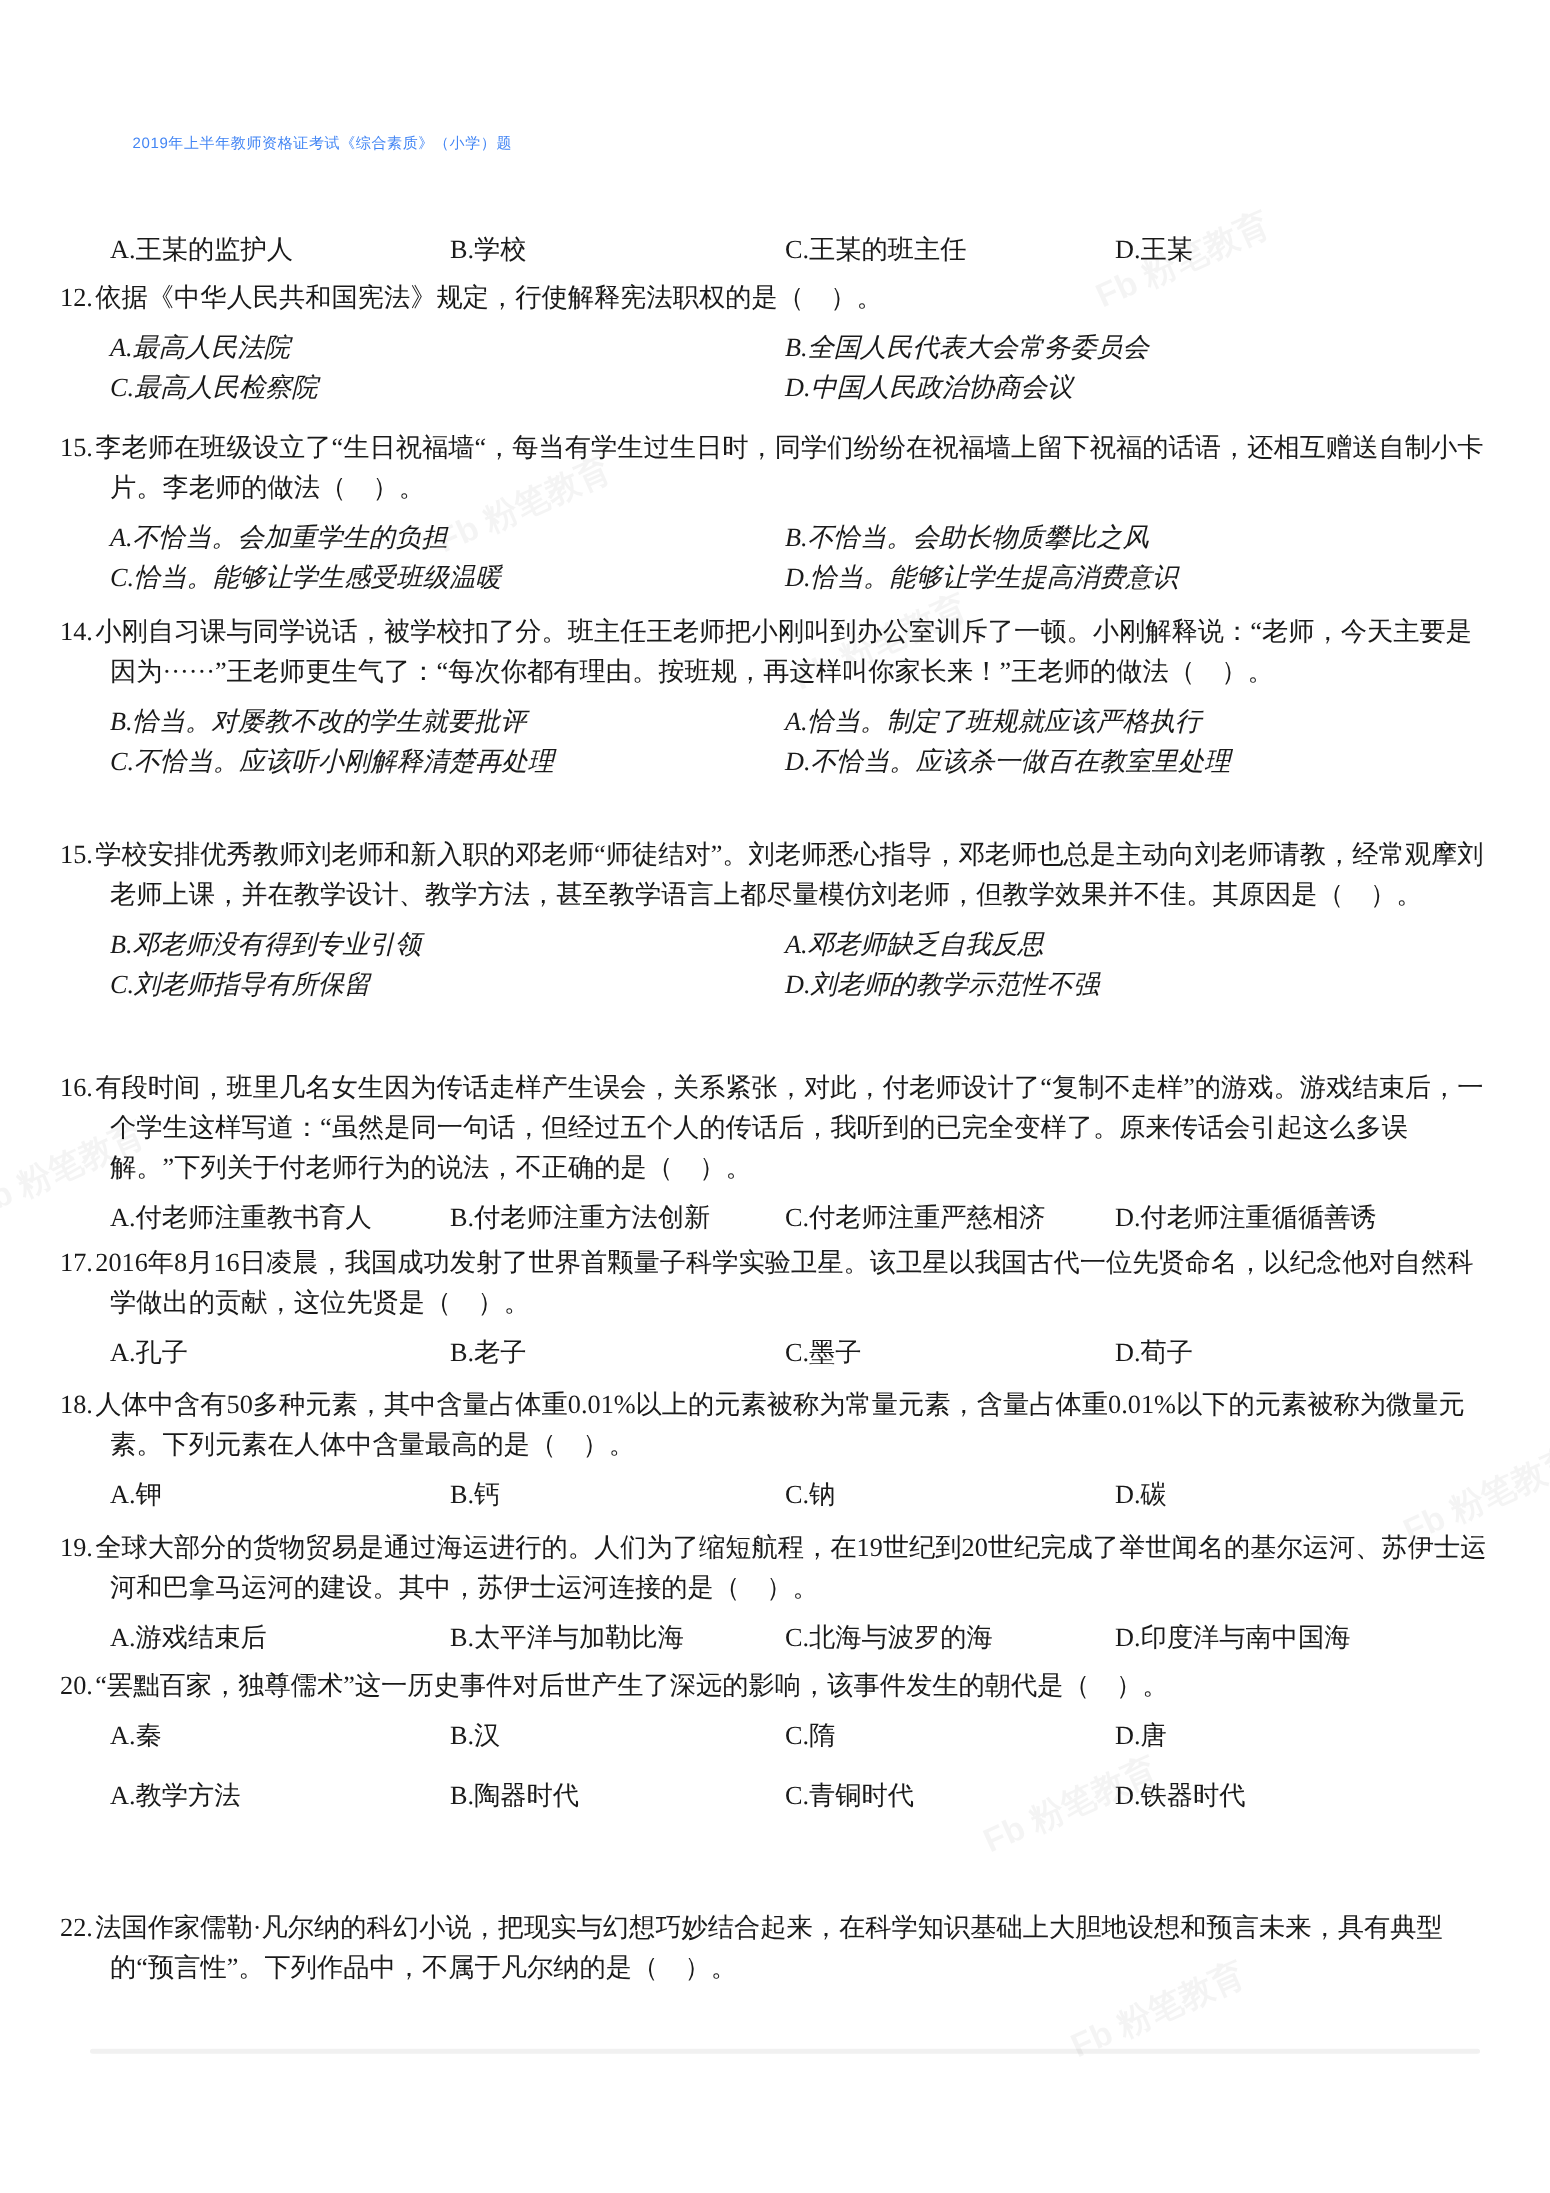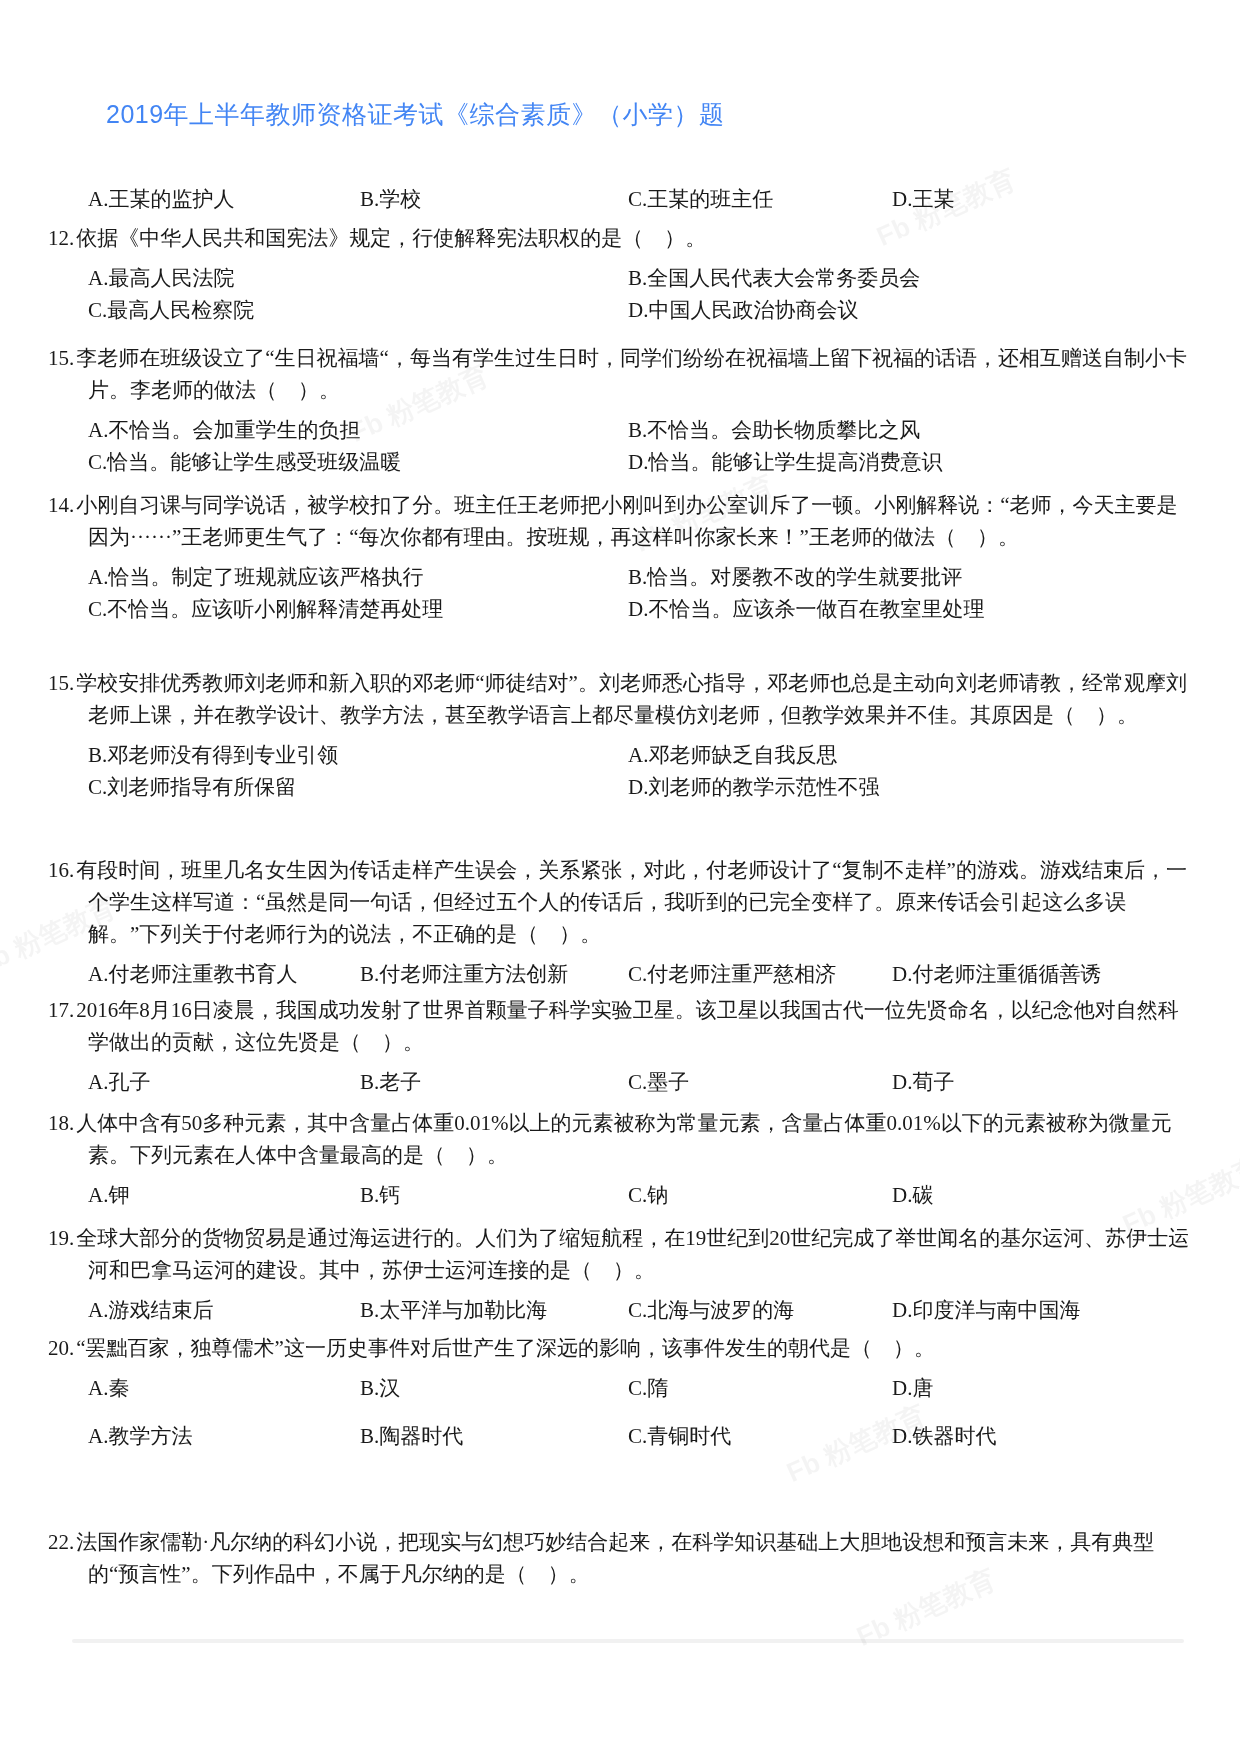--- a/index.html
+++ b/index.html
@@ -12,41 +12,41 @@
     font-family: "Liberation Serif", "DejaVu Serif", serif;
     color: #1a1a1a;
     font-size: 21px;
     line-height: 32px;
   }
   .title {
     position: absolute;
     left: 106px;
     top: 100px;
     font-family: "Liberation Sans", "DejaVu Sans", sans-serif;
-    font-size: 25px;
+    font-size: 12px;
     line-height: 28px;
     letter-spacing: 0.5px;
   }
   .block {
     position: absolute;
     left: 48px;
     right: 45px;
   }
   .stem {
     padding-left: 40px;
     text-indent: -40px;
   }
   .qnum { margin-right: 2px; }
   .opts {
     display: grid;
     margin-top: 8px;
     padding-left: 40px;
   }
   .opts.cols4 { grid-template-columns: 272px 268px 264px auto; }
-  .opts.cols2 { grid-template-columns: 540px auto; }
+  .opts.cols2 { grid-template-columns: 540px auto; font-style: italic; }
   .opts.flush { margin-top: 0; }
   .divider {
     position: absolute;
     left: 72px;
     width: 1112px;
     height: 4px;
     top: 1639px;
     background: #f1f1f1;
     border-radius: 2px;
   }
@@ -93,22 +93,22 @@
       <div class="opt">A.不恰当。会加重学生的负担</div>
       <div class="opt">B.不恰当。会助长物质攀比之风</div>
       <div class="opt">C.恰当。能够让学生感受班级温暖</div>
       <div class="opt">D.恰当。能够让学生提高消费意识</div>
     </div>
   </div>
 
   <div class="block" style="top:489px">
     <div class="stem"><span class="qnum">14.</span><span>小刚自习课与同学说话，被学校扣了分。班主任王老师把小刚叫到办公室训斥了一顿。小刚解释说：“老师，今天主要是因为······”王老师更生气了：“每次你都有理由。按班规，再这样叫你家长来！”王老师的做法（　）。</span></div>
     <div class="opts cols2">
+      <div class="opt">B.恰当。对屡教不改的学生就要批评</div>
       <div class="opt">A.恰当。制定了班规就应该严格执行</div>
-      <div class="opt">B.恰当。对屡教不改的学生就要批评</div>
       <div class="opt">C.不恰当。应该听小刚解释清楚再处理</div>
       <div class="opt">D.不恰当。应该杀一做百在教室里处理</div>
     </div>
   </div>
 
   <div class="block" style="top:667px">
     <div class="stem"><span class="qnum">15.</span><span>学校安排优秀教师刘老师和新入职的邓老师“师徒结对”。刘老师悉心指导，邓老师也总是主动向刘老师请教，经常观摩刘老师上课，并在教学设计、教学方法，甚至教学语言上都尽量模仿刘老师，但教学效果并不佳。其原因是（　）。</span></div>
     <div class="opts cols2">
       <div class="opt">B.邓老师没有得到专业引领</div>
       <div class="opt">A.邓老师缺乏自我反思</div>

